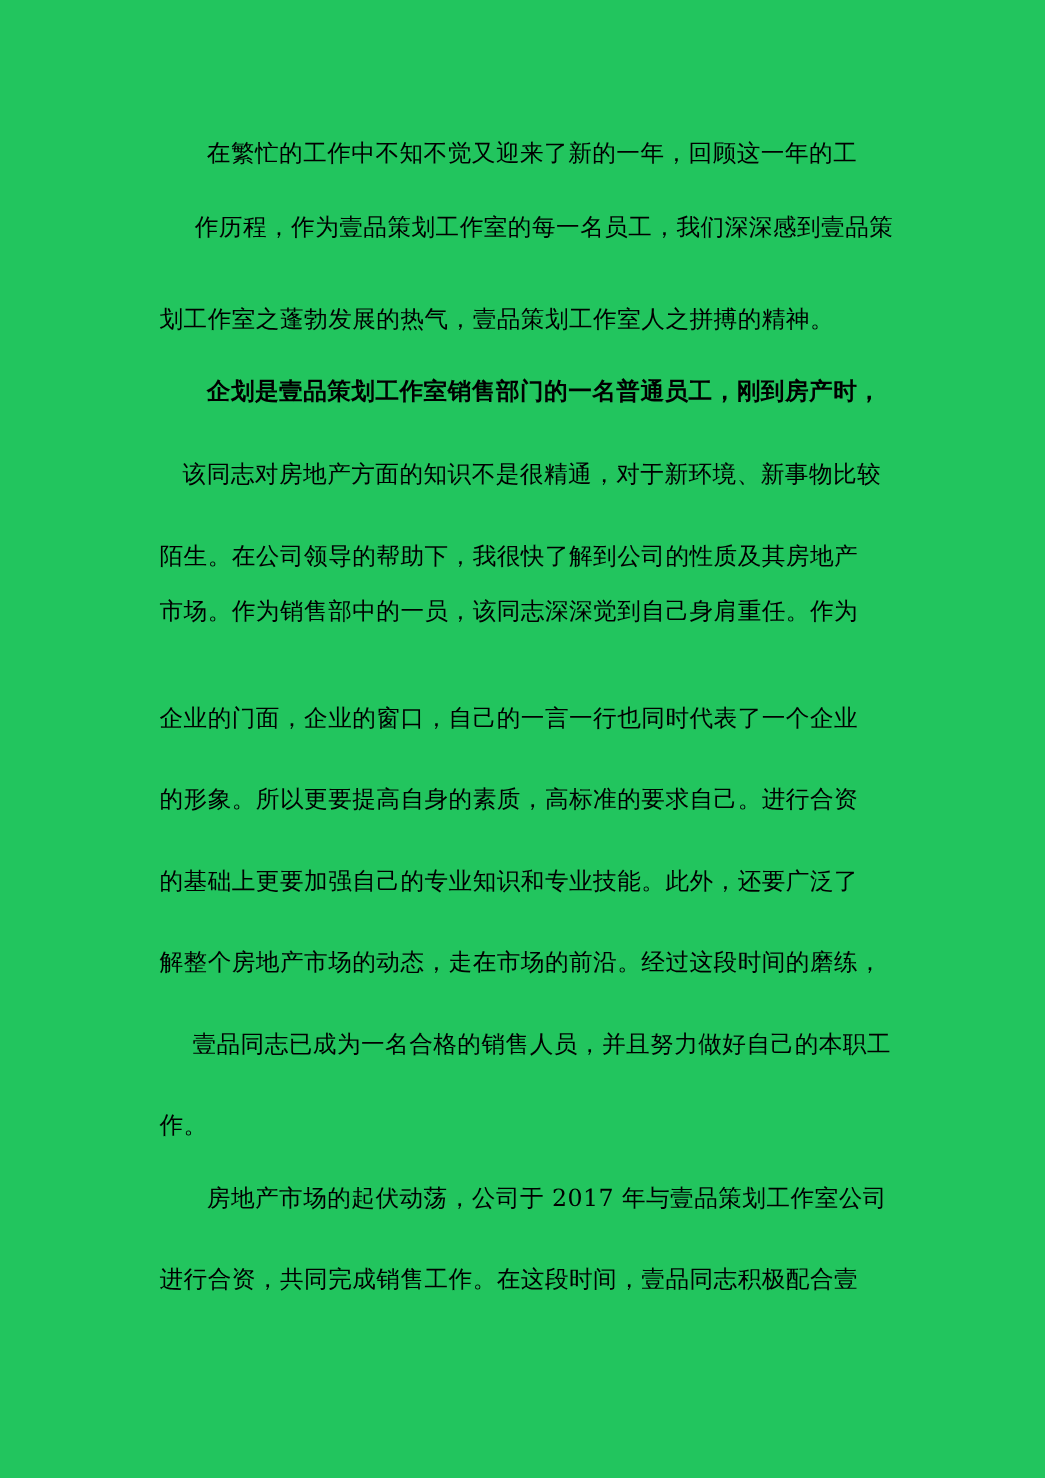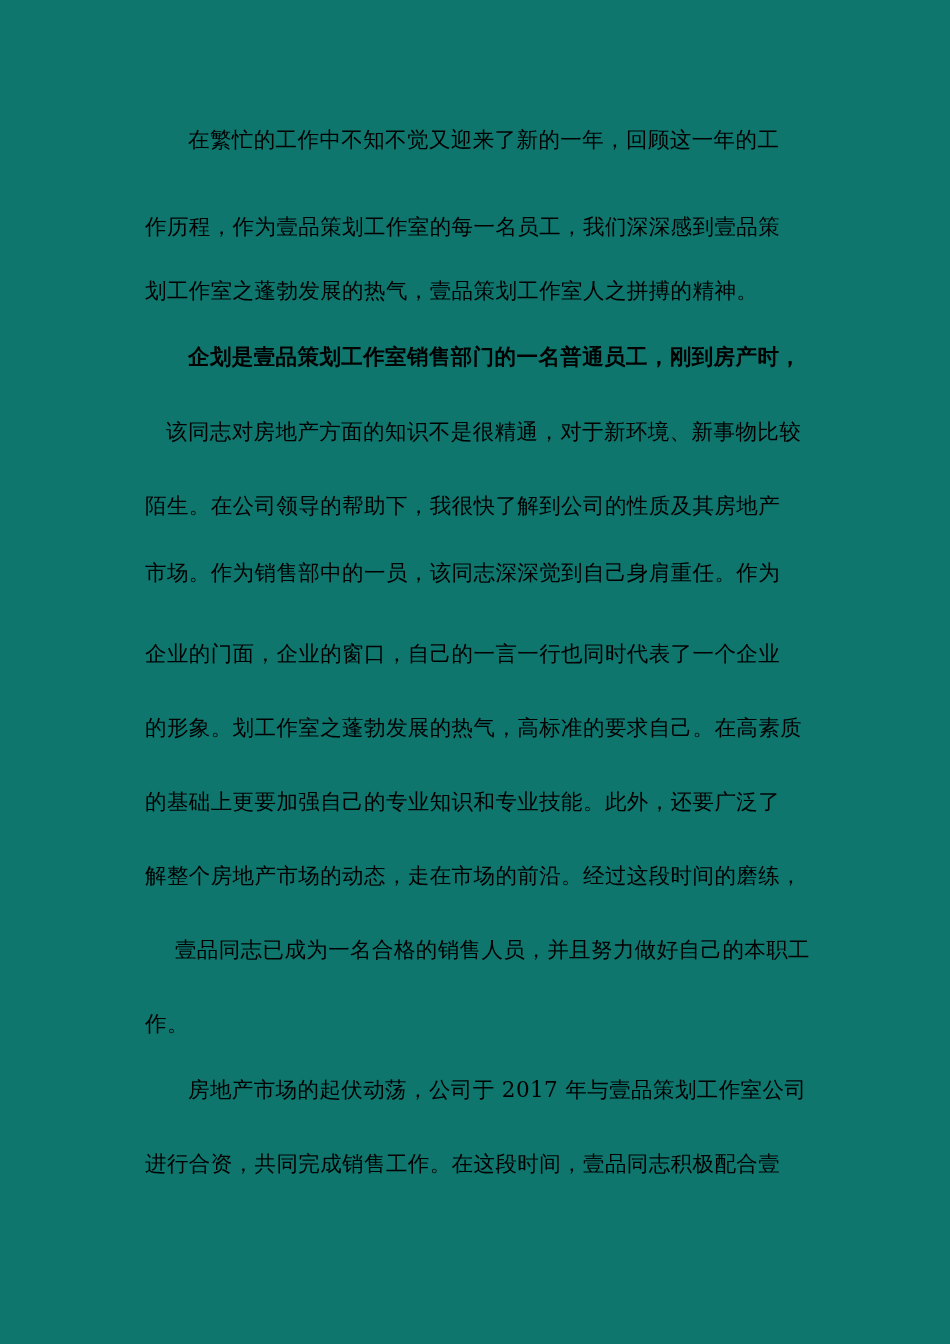--- a/index.html
+++ b/index.html
@@ -14,21 +14,21 @@
       overflow: hidden;
       font-family: "DejaVu Serif", "Liberation Serif", serif;
       color: #000000;
     }
     .page {
       position: absolute;
       left: 0;
       top: 0;
       width: 950px;
       height: 1344px;
-      background: #0f766e;
+      background: #22c55e;
     }
     .line {
       position: absolute;
       left: 145px;
       width: 665px;
       height: 30px;
       font-size: 21.5px;
       line-height: 30px;
       white-space: nowrap;
       letter-spacing: 0.4px;
@@ -38,31 +38,31 @@
       width: 622px;
     }
   </style>
 </head>
 <body>
 
 <div class="page">
 
   <div>
     <div class="line indent" style="top:125px;">在繁忙的工作中不知不觉又迎来了新的一年，回顾这一年的工</div>
-    <div class="line" style="top:212px;">作历程，作为壹品策划工作室的每一名员工，我们深深感到壹品策</div>
+    <div class="line" style="top:193px;margin-left:32px;">作历程，作为壹品策划工作室的每一名员工，我们深深感到壹品策</div>
     <div class="line" style="top:276px;">划工作室之蓬勃发展的热气，壹品策划工作室人之拼搏的精神。</div>
   </div>
 
   <div>
     <div class="line indent" style="top:342px;font-weight:bold;">企划是壹品策划工作室销售部门的一名普通员工，刚到房产时，</div>
     <div class="line" style="top:417px;margin-left:21px;">该同志对房地产方面的知识不是很精通，对于新环境、新事物比较</div>
     <div class="line" style="top:491px;font-family:Liberation Serif, serif;">陌生。在公司领导的帮助下，我很快了解到公司的性质及其房地产</div>
-    <div class="line" style="top:558px;">市场。作为销售部中的一员，该同志深深觉到自己身肩重任。作为</div>
+    <div class="line" style="top:542px;">市场。作为销售部中的一员，该同志深深觉到自己身肩重任。作为</div>
     <div class="line" style="top:639px;">企业的门面，企业的窗口，自己的一言一行也同时代表了一个企业</div>
-    <div class="line" style="top:713px;">的形象。划工作室之蓬勃发展的热气，高标准的要求自己。在高素质</div>
+    <div class="line" style="top:713px;">的形象。所以更要提高自身的素质，高标准的要求自己。进行合资</div>
     <div class="line" style="top:787px;">的基础上更要加强自己的专业知识和专业技能。此外，还要广泛了</div>
     <div class="line" style="top:861px;">解整个房地产市场的动态，走在市场的前沿。经过这段时间的磨练，</div>
     <div class="line" style="top:935px;text-align:right;">壹品同志已成为一名合格的销售人员，并且努力做好自己的本职工</div>
     <div class="line" style="top:1009px;">作。</div>
   </div>
 
   <div>
     <div class="line indent" style="top:1075px;">房地产市场的起伏动荡，公司于 2017 年与壹品策划工作室公司</div>
     <div class="line" style="top:1149px;">进行合资，共同完成销售工作。在这段时间，壹品同志积极配合壹</div>
   </div>

